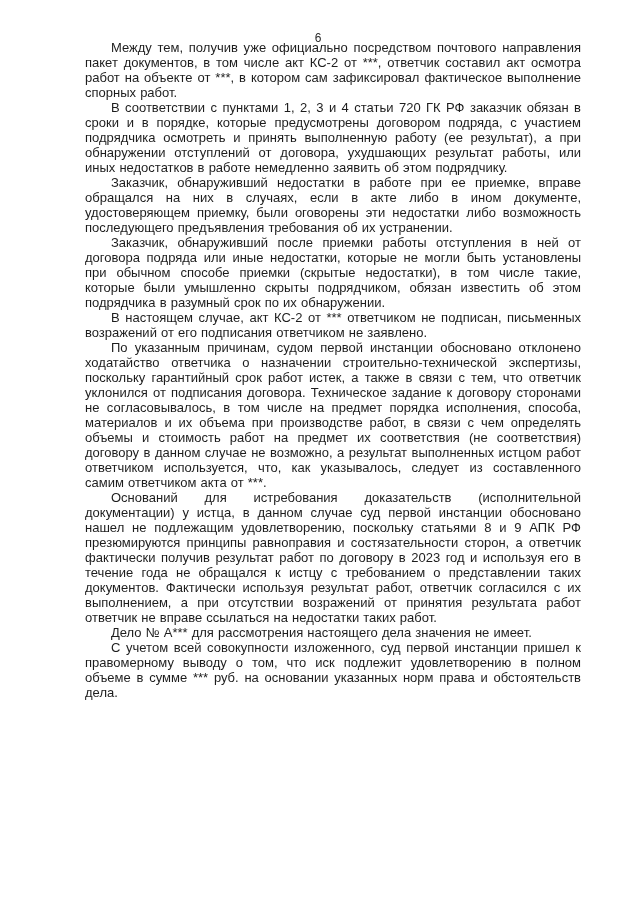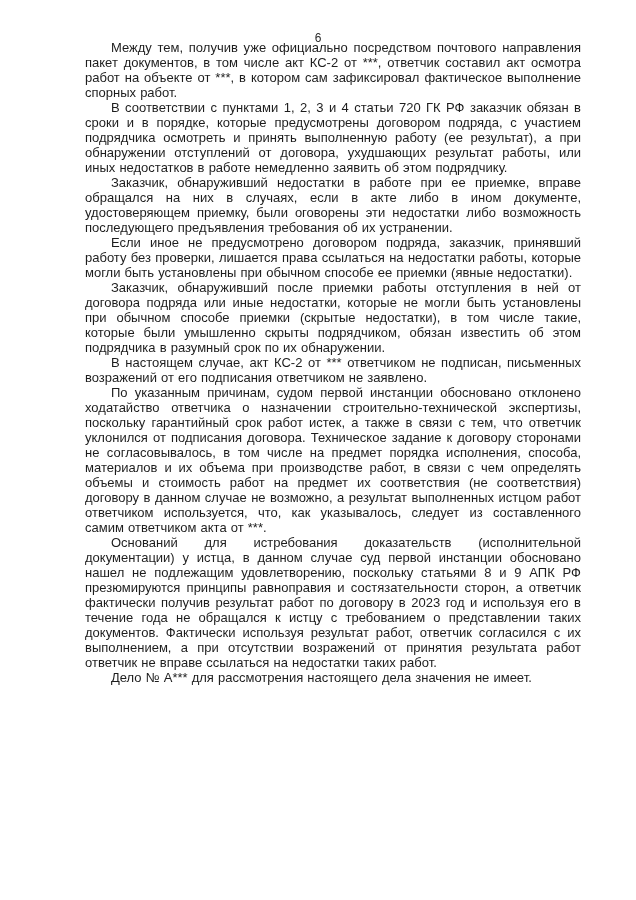--- a/index.html
+++ b/index.html
@@ -45,20 +45,20 @@
 </head>
 <body>
 
 <div class="page">
   <div class="page-number">6</div>
 
   <div class="content">
     <p>Между тем, получив уже официально посредством почтового направления пакет документов, в том числе акт КС-2 от ***, ответчик составил акт осмотра работ на объекте от ***, в котором сам зафиксировал фактическое выполнение спорных работ.</p>
     <p>В соответствии с пунктами 1, 2, 3 и 4 статьи 720 ГК РФ заказчик обязан в сроки и в порядке, которые предусмотрены договором подряда, с участием подрядчика осмотреть и принять выполненную работу (ее результат), а при обнаружении отступлений от договора, ухудшающих результат работы, или иных недостатков в работе немедленно заявить об этом подрядчику.</p>
     <p>Заказчик, обнаруживший недостатки в работе при ее приемке, вправе обращался на них в случаях, если в акте либо в ином документе, удостоверяющем приемку, были оговорены эти недостатки либо возможность последующего предъявления требования об их устранении.</p>
-    <p>Если иное не предусмотрено договором подряда, заказчик, принявший работу без проверки, лишается права ссылаться на недостатки работы, которые могли быть установлены при обычном способе ее приемки (явные недостатки).</p>
     <p>Заказчик, обнаруживший после приемки работы отступления в ней от договора подряда или иные недостатки, которые не могли быть установлены при обычном способе приемки (скрытые недостатки), в том числе такие, которые были умышленно скрыты подрядчиком, обязан известить об этом подрядчика в разумный срок по их обнаружении.</p>
     <p>В настоящем случае, акт КС-2 от *** ответчиком не подписан, письменных возражений от его подписания ответчиком не заявлено.</p>
     <p>По указанным причинам, судом первой инстанции обосновано отклонено ходатайство ответчика о назначении строительно-технической экспертизы, поскольку гарантийный срок работ истек, а также в связи с тем, что ответчик уклонился от подписания договора. Техническое задание к договору сторонами не согласовывалось, в том числе на предмет порядка исполнения, способа, материалов и их объема при производстве работ, в связи с чем определять объемы и стоимость работ на предмет их соответствия (не соответствия) договору в данном случае не возможно, а результат выполненных истцом работ ответчиком используется, что, как указывалось, следует из составленного самим ответчиком акта от ***.</p>
     <p>Оснований для истребования доказательств (исполнительной документации) у истца, в данном случае суд первой инстанции обосновано нашел не подлежащим удовлетворению, поскольку статьями 8 и 9 АПК РФ презюмируются принципы равноправия и состязательности сторон, а ответчик фактически получив результат работ по договору в 2023 год и используя его в течение года не обращался к истцу с требованием о представлении таких документов. Фактически используя результат работ, ответчик согласился с их выполнением, а при отсутствии возражений от принятия результата работ ответчик не вправе ссылаться на недостатки таких работ.</p>
     <p>Дело № А*** для рассмотрения настоящего дела значения не имеет.</p>
+    <p>С учетом всей совокупности изложенного, суд первой инстанции пришел к правомерному выводу о том, что иск подлежит удовлетворению в полном объеме в сумме *** руб. на основании указанных норм права и обстоятельств дела.</p>
   </div>
 </div>
 
 </body></html>

